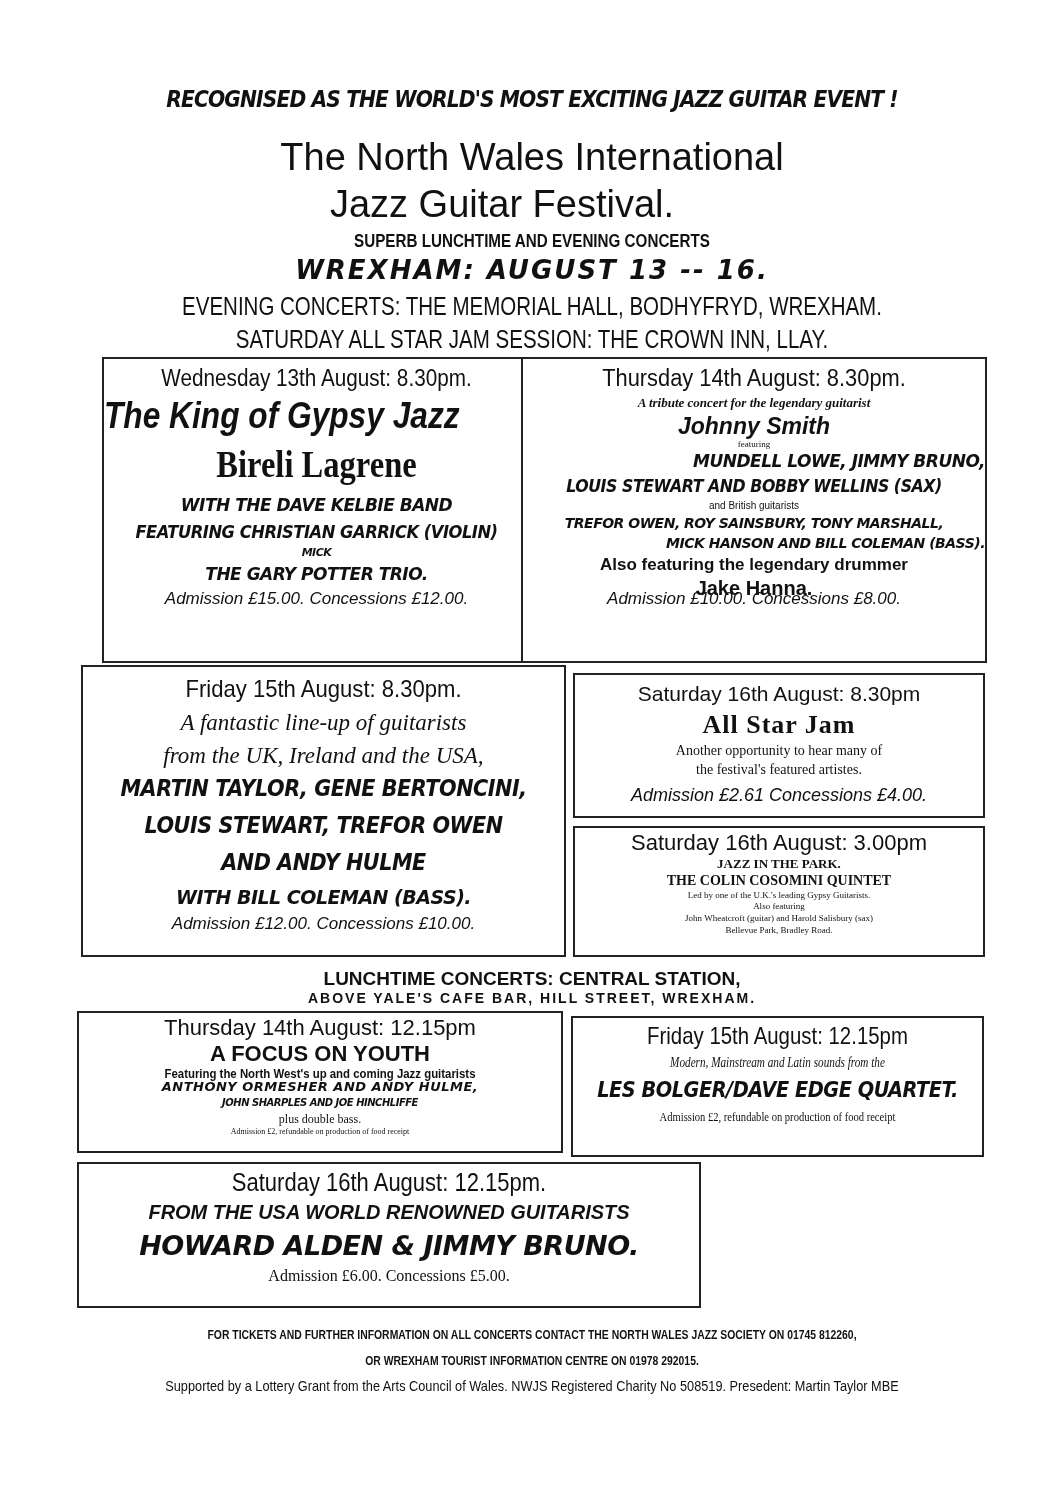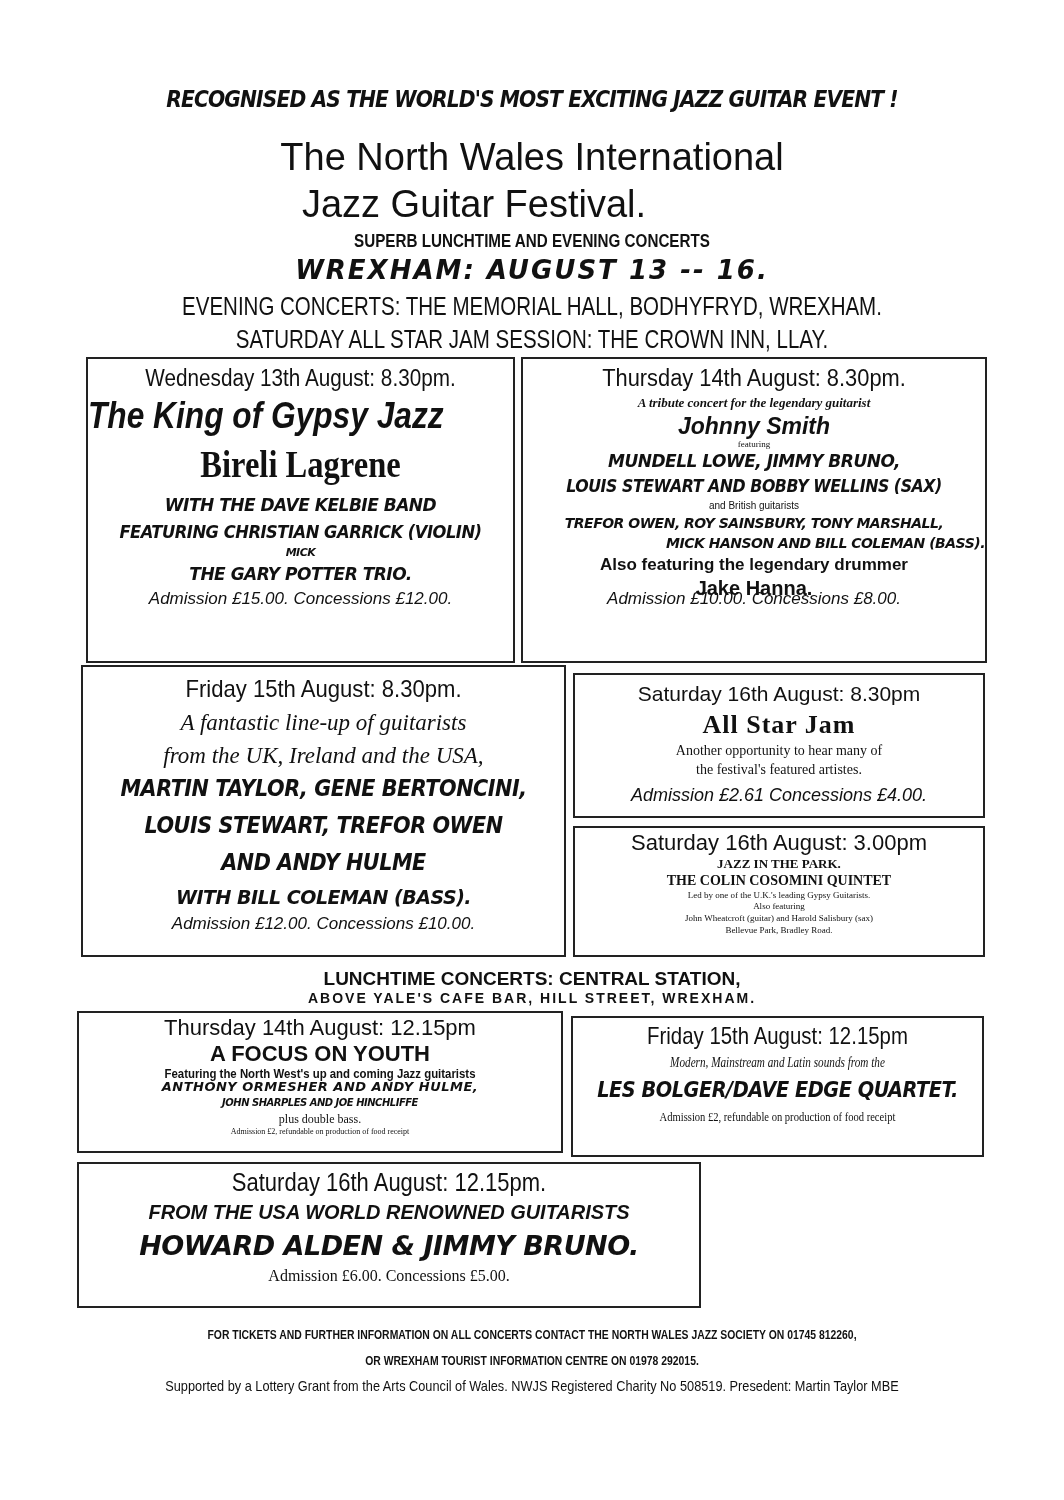--- a/index.html
+++ b/index.html
@@ -13,43 +13,43 @@
   .serif { font-family: "Liberation Serif", serif; }
   .serif-i { font-family: "Liberation Serif", serif; font-style: italic; }
   .sans-i { font-family: "Liberation Sans", sans-serif; font-style: italic; }
   .sans-b { font-family: "Liberation Sans", sans-serif; font-weight: bold; }
 </style>
 </head>
 <body>
 
 <div class="abs center impact" style="left:0;width:1064px;top:86px;font-size:23px;letter-spacing:-1px;transform:scaleX(0.88);">RECOGNISED AS THE WORLD'S MOST EXCITING JAZZ GUITAR EVENT !</div>
 <div class="abs center" style="left:0;width:1064px;top:136px;font-size:38px;">The North Wales International</div>
-<div class="abs center" style="left:0;width:948px;top:183px;font-size:38px;">Jazz Guitar Festival.</div>
+<div class="abs center" style="left:0;width:948px;top:183px;font-size:38px;padding-left:28px;">Jazz Guitar Festival.</div>
 <div class="abs center sans-b" style="left:0;width:1064px;top:230px;font-size:19px;transform:scaleX(0.8);font-variant:small-caps;">SUPERB LUNCHTIME AND EVENING CONCERTS</div>
 <div class="abs center impact-wide" style="left:0;width:1064px;top:255px;font-size:26px;">WREXHAM:  AUGUST 13 -- 16.</div>
 <div class="abs center" style="left:0;width:1064px;top:292px;font-size:25px;transform:scaleX(0.82);">EVENING CONCERTS:  THE MEMORIAL HALL, BODHYFRYD, WREXHAM.</div>
 <div class="abs center" style="left:0;width:1064px;top:325px;font-size:25px;transform:scaleX(0.82);">SATURDAY ALL STAR JAM SESSION:  THE CROWN INN, LLAY.</div>
 
-<div class="box" style="left:86px;top:357px;width:429px;height:306px;">
+<div class="box" style="left:102px;top:357px;width:429px;height:306px;">
   <span class="line" style="margin-top:8px;font-size:23px;transform:scaleX(0.9);">Wednesday 13th  August:  8.30pm.</span>
   <span class="line sans-i" style="margin-top:8px;font-size:36px;font-weight:bold;text-align:left;padding-left:0;transform:scaleX(0.88);transform-origin:left;">The King of Gypsy Jazz</span>
   <span class="line serif" style="margin-top:12px;font-size:37px;font-weight:bold;transform:scaleX(0.88);">Bireli Lagrene</span>
   <span class="line impact" style="margin-top:14px;font-size:17px;">WITH THE DAVE KELBIE BAND</span>
   <span class="line impact" style="margin-top:10px;font-size:17px;transform:scaleX(0.96);">FEATURING CHRISTIAN GARRICK (VIOLIN)</span>
   <span class="line impact" style="margin-top:6px;font-size:11px;">MICK</span>
   <span class="line impact" style="margin-top:8px;font-size:17px;">THE GARY POTTER TRIO.</span>
   <span class="line sans-i" style="margin-top:7px;font-size:17px;">Admission £15.00.  Concessions £12.00.</span>
 </div>
 
 <div class="box" style="left:521px;top:357px;width:466px;height:306px;">
   <span class="line" style="margin-top:8px;font-size:23px;transform:scaleX(0.95);">Thursday 14th  August:  8.30pm.</span>
   <span class="line serif-i" style="margin-top:6px;font-size:13px;font-weight:bold;">A tribute concert for the legendary guitarist</span>
   <span class="line sans-b" style="margin-top:6px;font-size:23px;font-style:italic;">Johnny Smith</span>
   <span class="line serif" style="margin-top:2px;font-size:9px;font-weight:normal;">featuring</span>
-  <span class="line impact" style="margin-top:4px;font-size:17px;">MUNDELL LOWE, JIMMY BRUNO,</span>
+  <span class="line impact" style="margin-top:4px;font-size:17px;text-align:right;">MUNDELL LOWE, JIMMY BRUNO,</span>
   <span class="line impact" style="margin-top:8px;font-size:17px;transform:scaleX(0.93);">LOUIS STEWART AND BOBBY WELLINS (SAX)</span>
   <span class="line" style="margin-top:6px;font-size:10px;">and British guitarists</span>
   <span class="line impact" style="margin-top:5px;font-size:14px;">TREFOR OWEN, ROY SAINSBURY, TONY MARSHALL,</span>
   <span class="line impact" style="margin-top:6px;font-size:14px;text-align:right;">MICK HANSON AND BILL COLEMAN (BASS).</span>
   <span class="line sans-b" style="margin-top:6px;font-size:17px;">Also featuring the legendary drummer</span>
   <span class="line sans-b" style="margin-top:5px;font-size:20px;">Jake Hanna.</span>
   <span class="line sans-i" style="margin-top:-8px;font-size:17px;">Admission £10.00.  Concessions £8.00.</span>
 </div>
 
 <div class="box" style="left:81px;top:665px;width:485px;height:292px;">

